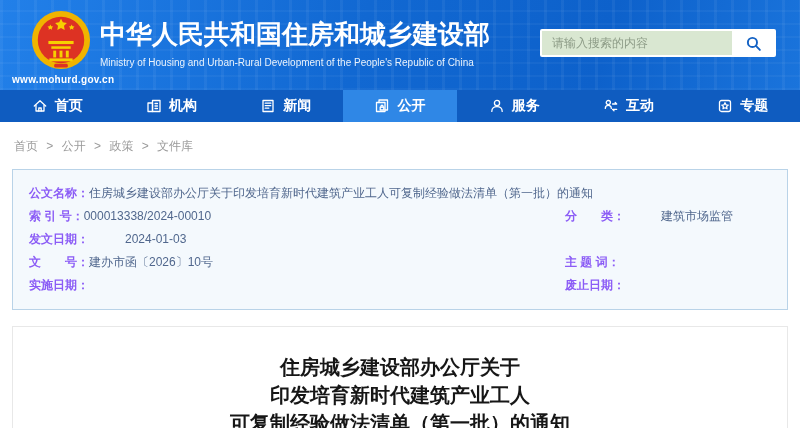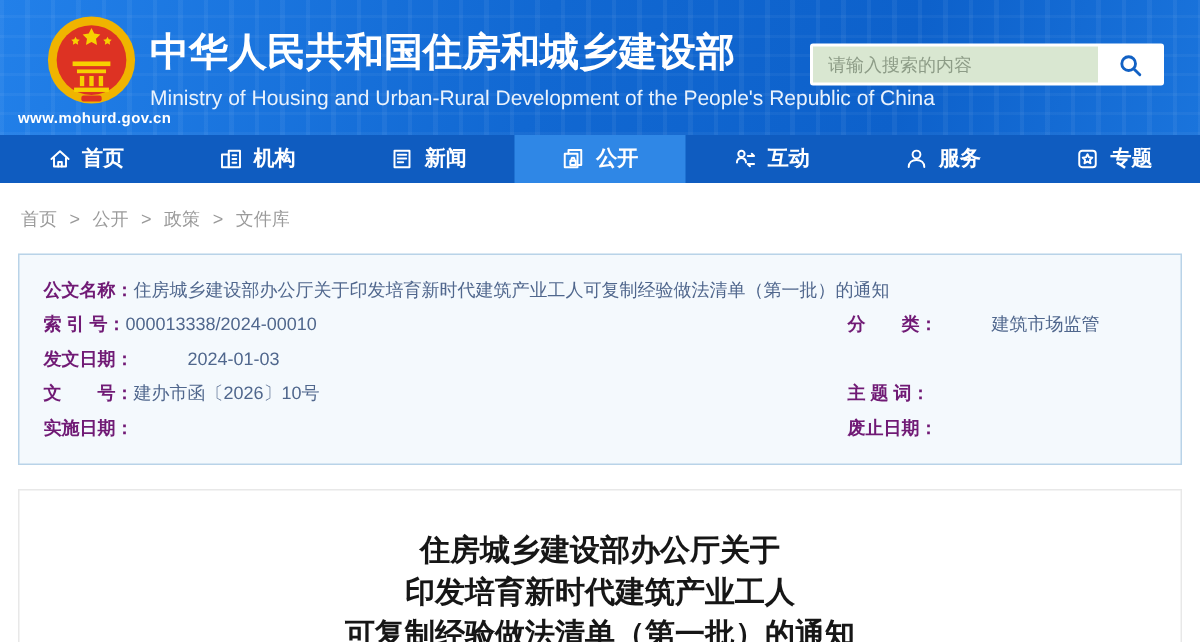--- a/index.html
+++ b/index.html
@@ -11,21 +11,21 @@
          background:linear-gradient(105deg,#2280e9 0%,#1168d2 45%,#0d61cb 75%,#1a74dc 100%); }
   .hdr::before { content:""; position:absolute; inset:0; pointer-events:none;
          background:
            repeating-linear-gradient(90deg, rgba(255,255,255,.05) 0 3px, transparent 3px 17px),
            repeating-linear-gradient(0deg, rgba(255,255,255,.04) 0 2px, transparent 2px 13px); }
   .emblem { position:absolute; left:30px; top:9px; width:62px; height:62px; }
   .site-url { position:absolute; left:12px; top:74px; width:98px; text-align:left;
               font-size:10px; font-weight:bold; color:#fff; letter-spacing:.3px; }
   .titles { position:absolute; left:100px; top:17px; }
   .title-cn { font-size:26px; font-weight:bold; color:#fff; white-space:nowrap; }
-  .title-en { font-size:14px; color:#e9f2fc; margin-top:5px; white-space:nowrap;text-align:center; }
+  .title-en { font-size:10px; color:#e9f2fc; margin-top:5px; white-space:nowrap; }
   .search { position:absolute; right:24px; top:29px; width:236px; height:28px;
             background:#fff; display:flex; padding:2px; border-radius:2px; }
   .search-input { flex:1; min-width:0; border:none; outline:none; background:#d9e7d1;
                   font-size:12px; color:#555; padding:0 10px;
                   font-family:"Liberation Sans", sans-serif; }
   .search-input::placeholder { color:#8d9c87; }
   .search-btn { width:42px; border:none; background:#fff; display:flex;
                 align-items:center; justify-content:center; cursor:pointer; }
   .sicon { width:17px; height:17px; fill:none; stroke:#1261c4; stroke-width:1.8;
            stroke-linecap:round; }
@@ -42,21 +42,21 @@
   .breadcrumb { padding:16px 14px 8px; font-size:12px; color:#9a9a9a; }
   .bc-item { color:#9a9a9a; cursor:pointer; }
   .bc-sep { margin:0 5px; color:#9a9a9a; }
 
   
   .meta { margin:6px 12px 0; background:#f4f9fd; border:1px solid #b9d3e8;
           padding:12px 16px; font-size:12px; color:#50678d; }
   .meta-row { line-height:23px; display:flex; }
   .half-left { width:536px; flex:none; display:flex; }
   .half-right { flex:1; display:flex;gap:36px; }
-  .meta-label { font-weight:bold; color:#701a75; white-space:pre; flex:none; }
+  .meta-label { font-weight:bold; color:#8b5cf6; white-space:pre; flex:none; }
   .meta-value { color:#50678d; white-space:nowrap; }
 
   
   .doc { margin:16px 12px 0; border:1px solid #e8e8e8; background:#fff;
          height:330px; padding-top:26px; }
   .doc-title { text-align:center; font-size:20px; line-height:28px; font-weight:bold;
                color:#161616; }
 </style>
 </head>
 <body>
@@ -120,32 +120,32 @@
     <svg class="nicon" viewBox="0 0 16 16">
       <path d="M5 4.5V2h8.5v10H11"></path>
         <rect x="2.5" y="4.5" width="8.5" height="9"></rect>
       <rect x="6.2" y="9.2" width="3.6" height="2.8"></rect>
         <path d="M7 9.2V8.2a1 1 0 0 1 2 0v1"></path>
     </svg>
     <span class="nav-label">公开</span>
   </div>
   <div class="nav-item">
     <svg class="nicon" viewBox="0 0 16 16">
+      <circle cx="8" cy="5" r="2.6"></circle>
+        <path d="M2.8 13.4c0-3.2 2.3-4.7 5.2-4.7s5.2 1.5 5.2 4.7"></path>
+    </svg>
+    <span class="nav-label">服务</span>
+  </div>
+  <div class="nav-item">
+    <svg class="nicon" viewBox="0 0 16 16">
       <circle cx="5.3" cy="4.6" r="2.1"></circle>
         <path d="M2.3 10.4c0-2 1.4-3 3-3s3 1 3 3"></path>
       <path d="M9.5 6h4.2l-1.5-1.5M13.7 11.3H9.5l1.5 1.5"></path>
     </svg>
     <span class="nav-label">互动</span>
-  </div>
-  <div class="nav-item">
-    <svg class="nicon" viewBox="0 0 16 16">
-      <circle cx="8" cy="5" r="2.6"></circle>
-        <path d="M2.8 13.4c0-3.2 2.3-4.7 5.2-4.7s5.2 1.5 5.2 4.7"></path>
-    </svg>
-    <span class="nav-label">服务</span>
   </div>
   <div class="nav-item">
     <svg class="nicon" viewBox="0 0 16 16">
       <rect x="2.5" y="2.5" width="11" height="11" rx="2"></rect>
       <path d="M8 4.8l1 2 2.2.3-1.6 1.5.4 2.2L8 9.7l-2 1.1.4-2.2-1.6-1.5 2.2-.3z"></path>
     </svg>
     <span class="nav-label">专题</span>
   </div>
 </nav>
 

